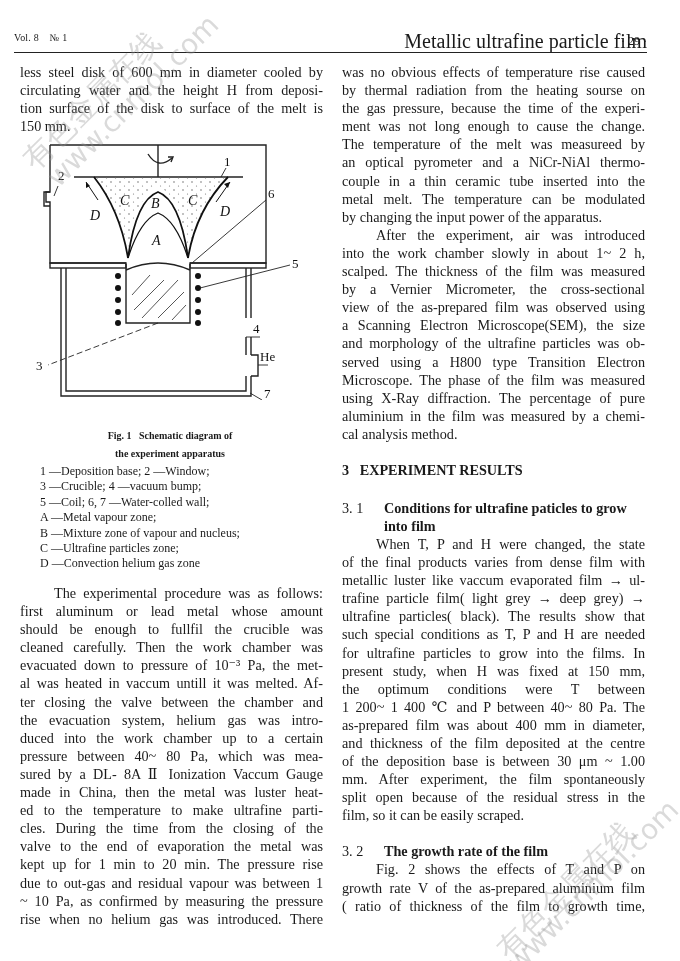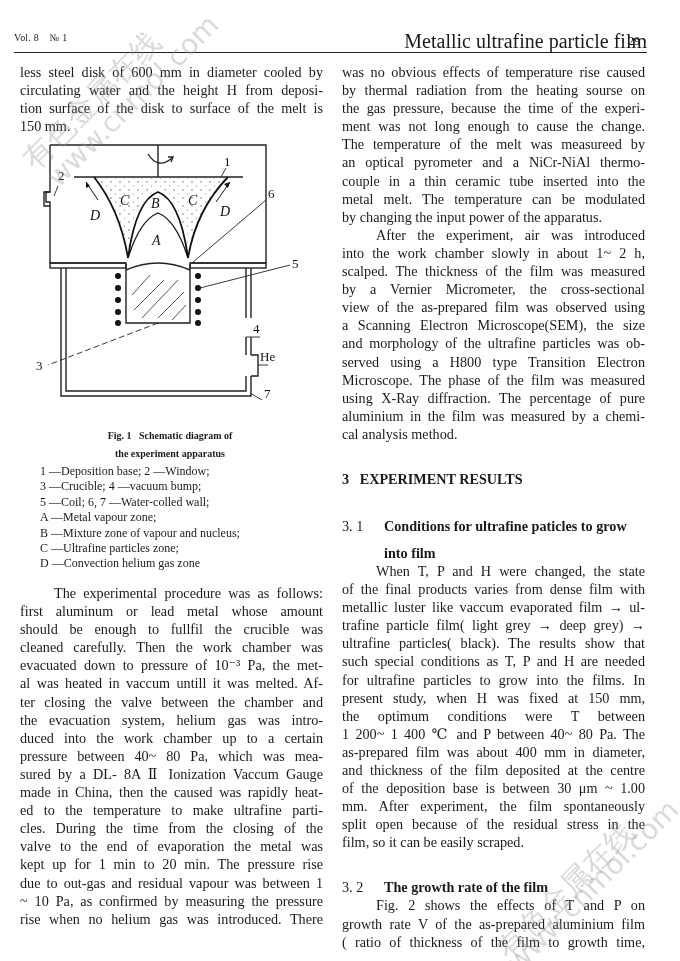--- a/index.html
+++ b/index.html
@@ -17,21 +17,21 @@
   .line { display: block; white-space: nowrap; text-align: justify; text-align-last: justify; height: 18.1px; }
   .line.last { text-align-last: left; }
   .indent { padding-left: 34px; }
 
   .figure { position: absolute; left: 28px; top: 140px; width: 290px; height: 260px; }
   .caption { position: absolute; left: 40px; top: 427px; width: 260px; }
   .caption .ctitle { font-weight: bold; font-size: 10px; line-height: 18px; text-align: center; }
   .caption .legend { font-size: 12px; line-height: 15.4px; margin-top: 1px; }
   .caption .legend div { white-space: nowrap; }
 
-  .sec-head { font-weight: bold; font-size: 14.2px; margin-top: 9px; }
+  .sec-head { font-weight: bold; font-size: 14.2px; }
   .subsec-num { display: inline-block; width: 42px; font-weight: normal; }
 
   .watermark { position: absolute; color: rgba(150,150,150,0.35); font-family: "DejaVu Sans", sans-serif;
                pointer-events: none; white-space: nowrap; transform-origin: left top; }
 </style>
 </head>
 <body>
 
 <div class="header">
   <span class="vol">
@@ -169,21 +169,21 @@
     <span class="line">first aluminum or lead metal whose amount</span>
     <span class="line">should be enough to fullfil the crucible was</span>
     <span class="line">cleaned carefully. Then the work chamber was</span>
     <span class="line">evacuated down to pressure of 10⁻³ Pa, the met-</span>
     <span class="line">al was heated in vaccum untill it was melted. Af-</span>
     <span class="line">ter closing the valve between the chamber and</span>
     <span class="line">the evacuation system, helium gas was intro-</span>
     <span class="line">duced into the work chamber up to a certain</span>
     <span class="line">pressure between 40~ 80 Pa, which was mea-</span>
     <span class="line">sured by a DL- 8A Ⅱ Ionization Vaccum Gauge</span>
-    <span class="line">made in China, then the caused was rapidly heat-</span>
+    <span class="line">made in China, then the metal was luster heat-</span>
     <span class="line">ed to the temperature to make ultrafine parti-</span>
     <span class="line">cles. During the time from the closing of the</span>
     <span class="line">valve to the end of evaporation the metal was</span>
     <span class="line">kept up for 1 min to 20 min. The pressure rise</span>
     <span class="line">due to out-gas and residual vapour was between 1</span>
     <span class="line">~ 10 Pa, as confirmed by measuring the pressure</span>
     <span class="line">rise when no helium gas was introduced. There</span>
   </div>
 
 <div class="col right">

